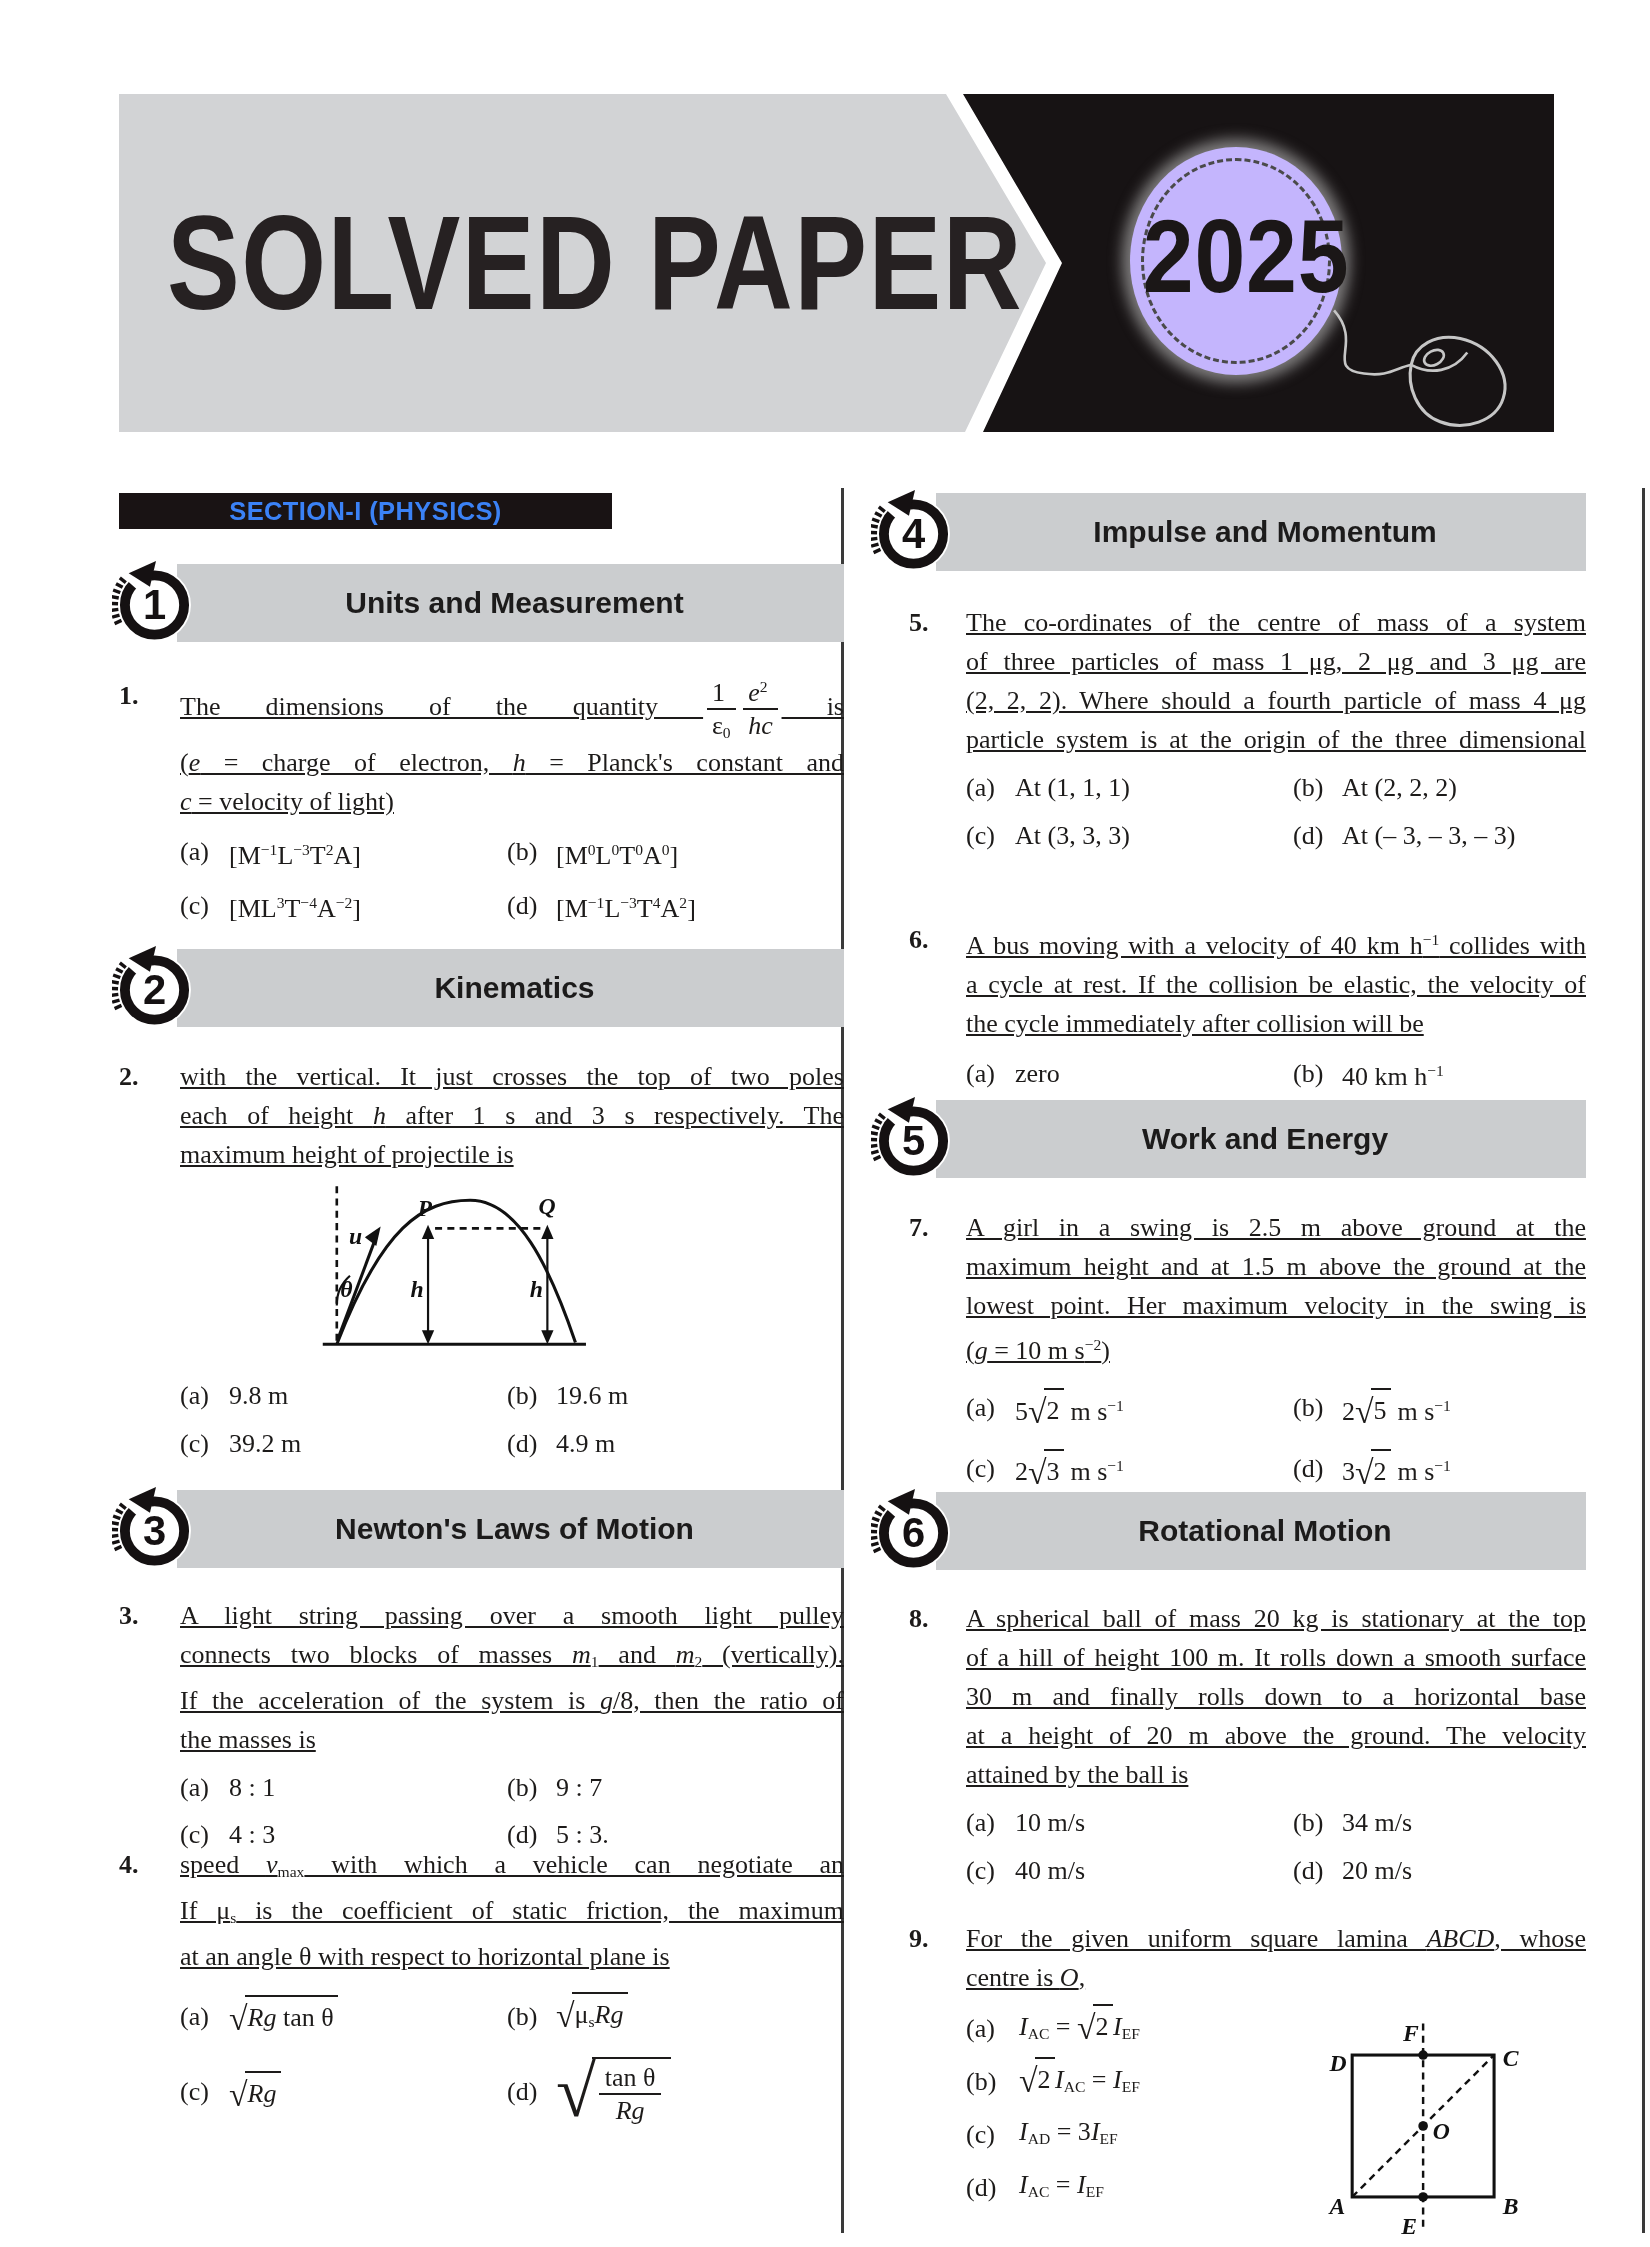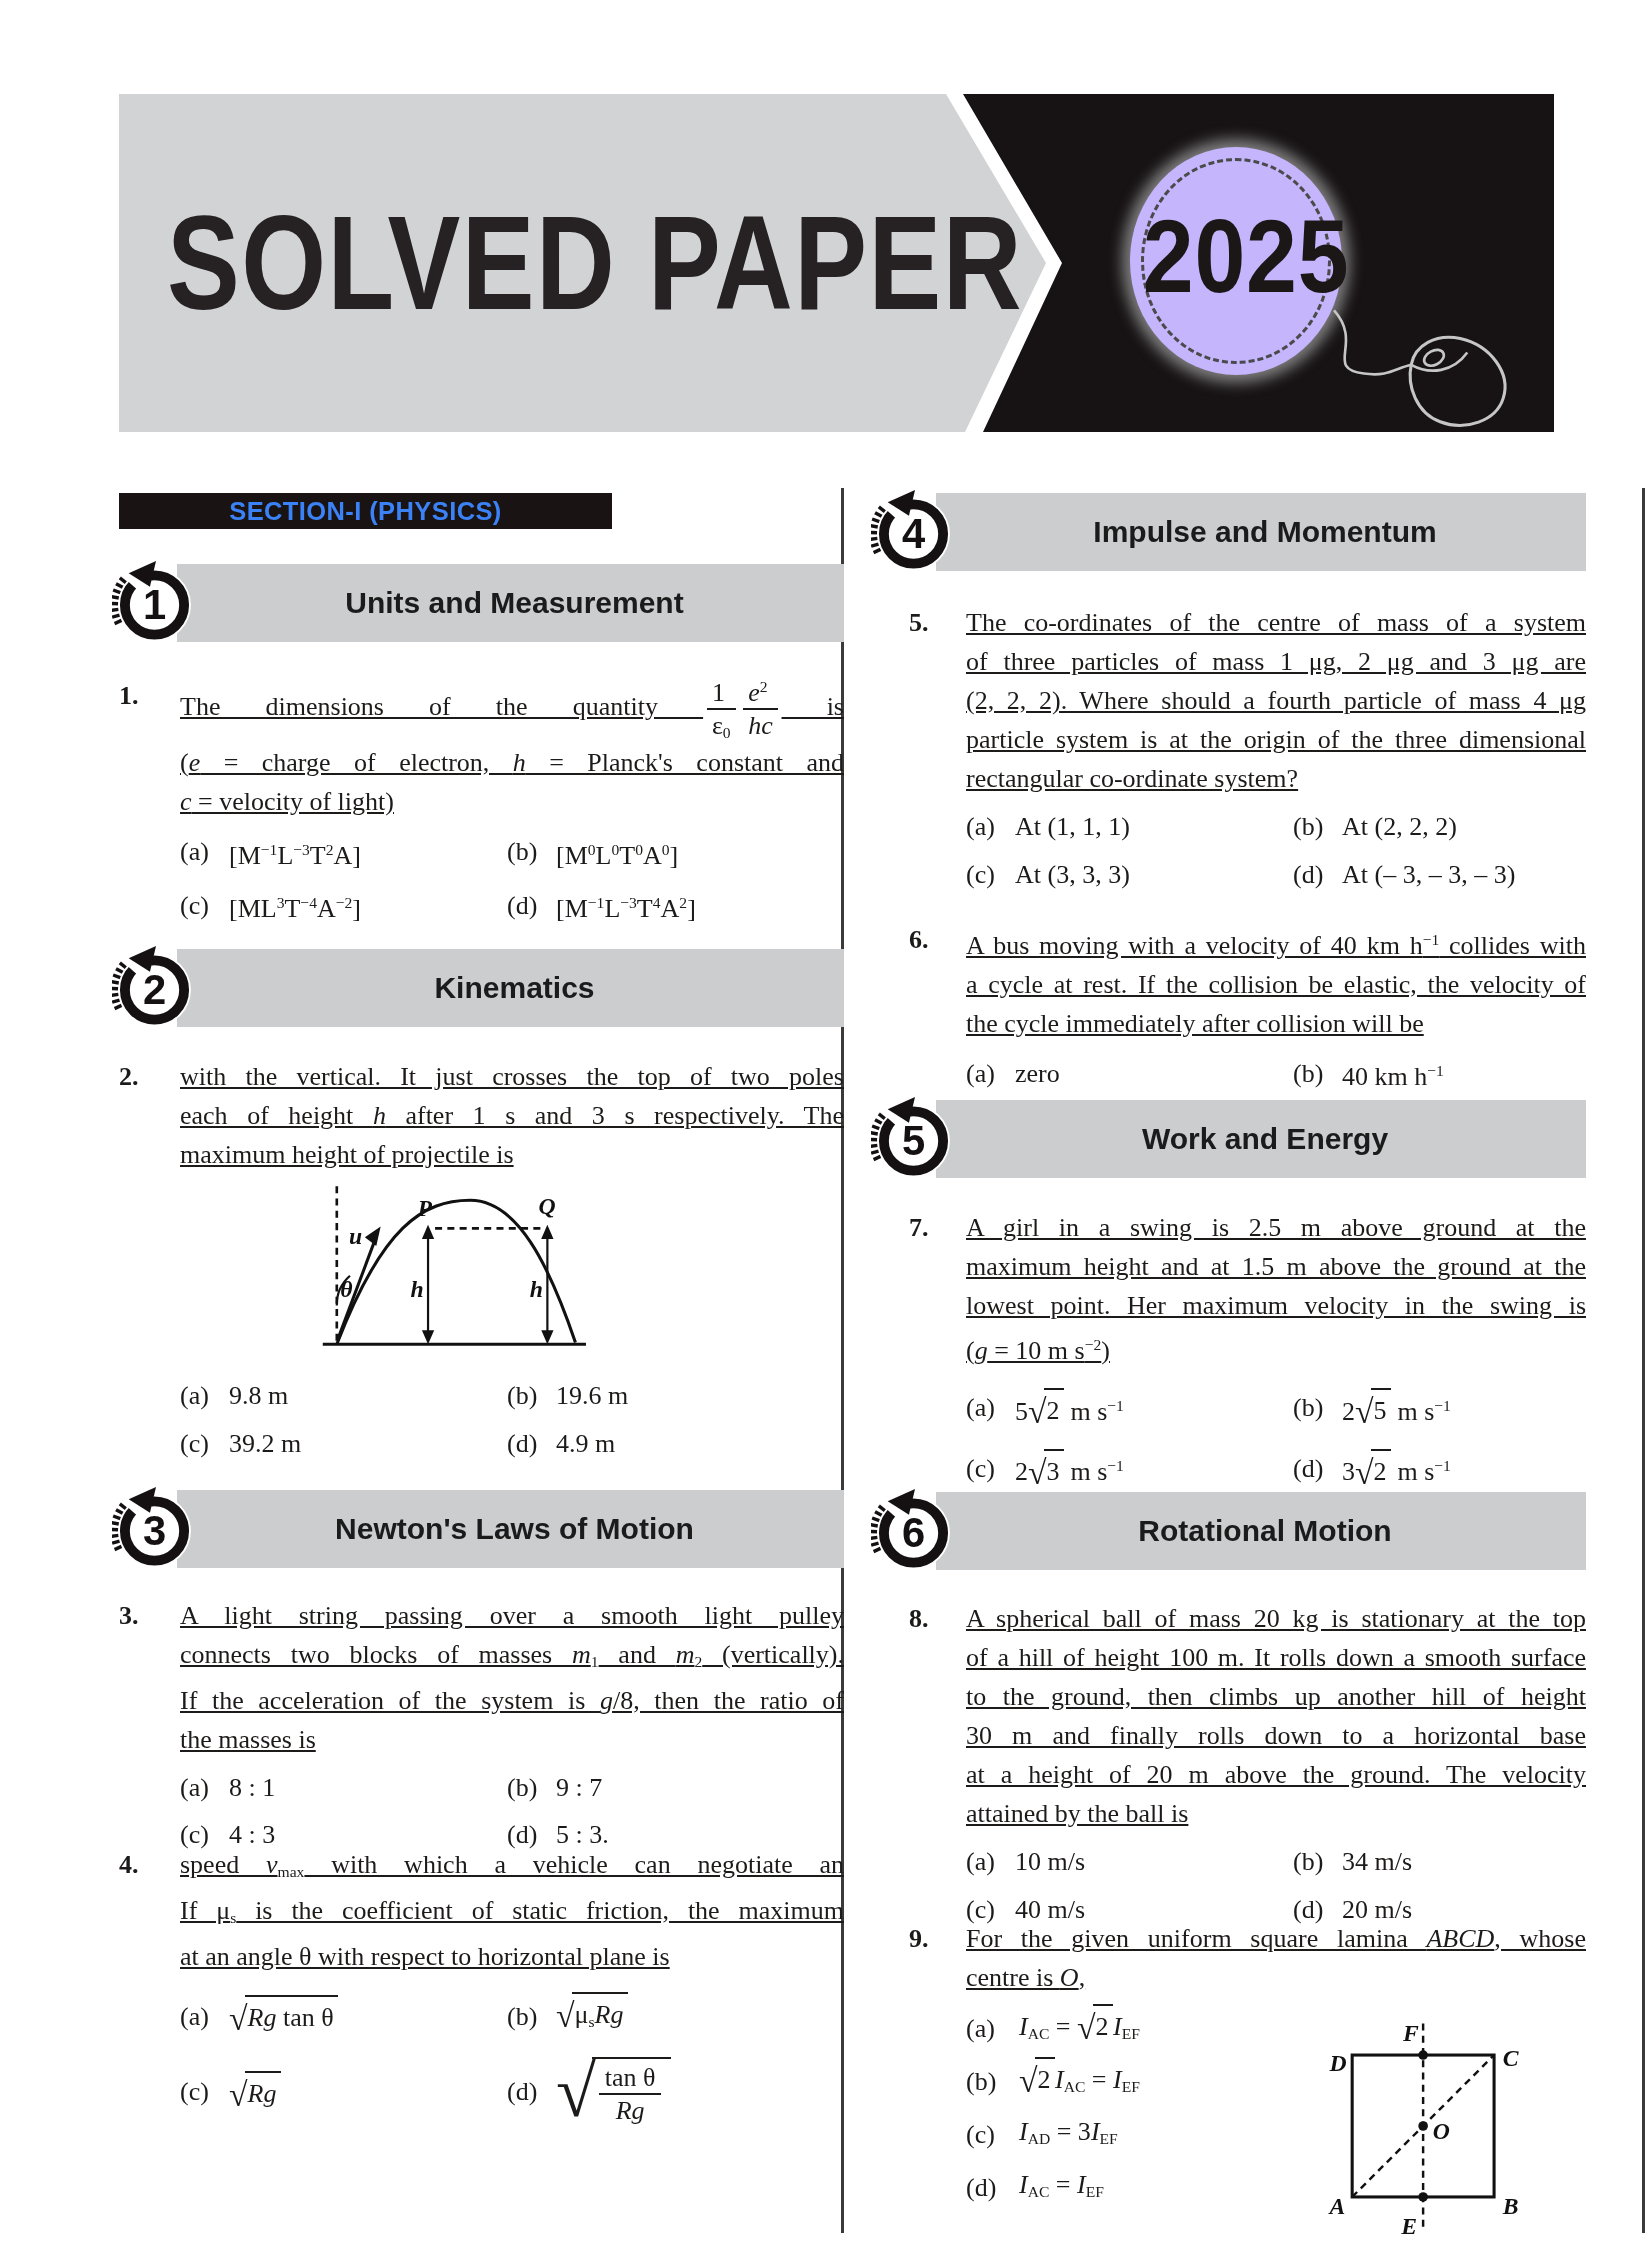--- a/index.html
+++ b/index.html
@@ -303,21 +303,20 @@
     <polygon points="22,16 58,0 50,34" fill="#151112"></polygon>
     <text x="56" y="77" text-anchor="middle" font-family="Liberation Sans, sans-serif" font-weight="bold" font-size="55" fill="#151112">4</text>
   </svg>
     </div>
     <div class="q" style="top: 110px;">
       <span class="qnum">5.</span>
       <div class="ql"><span>The co-ordinates of the centre of mass of a system</span></div>
       <div class="ql"><span>of three particles of mass 1 μg, 2 μg and 3 μg are</span></div>
       <div class="ql"><span>(2, 2, 2). Where should a fourth particle of mass 4 μg</span></div>
       <div class="ql"><span>particle system is at the origin of the three dimensional</span></div>
-      <div class="ql last"><span>rectangular co-ordinate system?</span></div>
       <div class="optrow">
         <div class="opt">
           <span class="olabel">(a)</span>
           <span class="oval"><span>At (1, 1, 1)</span></span>
         </div>
         <div class="opt">
           <span class="olabel">(b)</span>
           <span class="oval"><span>At (2, 2, 2)</span></span>
         </div>
       </div>
@@ -420,21 +419,20 @@
     <circle cx="56" cy="58" r="39" fill="#ffffff" stroke="#151112" stroke-width="13"></circle>
     <polygon points="56,58 46,-16 2,10" fill="#ffffff"></polygon>
     <polygon points="22,16 58,0 50,34" fill="#151112"></polygon>
     <text x="56" y="77" text-anchor="middle" font-family="Liberation Sans, sans-serif" font-weight="bold" font-size="55" fill="#151112">6</text>
   </svg>
     </div>
     <div class="q" style="top: 1106px;">
       <span class="qnum">8.</span>
       <div class="ql"><span>A spherical ball of mass 20 kg is stationary at the top</span></div>
       <div class="ql"><span>of a hill of height 100 m. It rolls down a smooth surface</span></div>
-      <div class="ql"><span>to the ground, then climbs up another hill of height</span></div>
       <div class="ql"><span>30 m and finally rolls down to a horizontal base</span></div>
       <div class="ql"><span>at a height of 20 m above the ground. The velocity</span></div>
       <div class="ql last"><span>attained by the ball is</span></div>
       <div class="optrow">
         <div class="opt">
           <span class="olabel">(a)</span>
           <span class="oval"><span>10 m/s</span></span>
         </div>
         <div class="opt">
           <span class="olabel">(b)</span>

